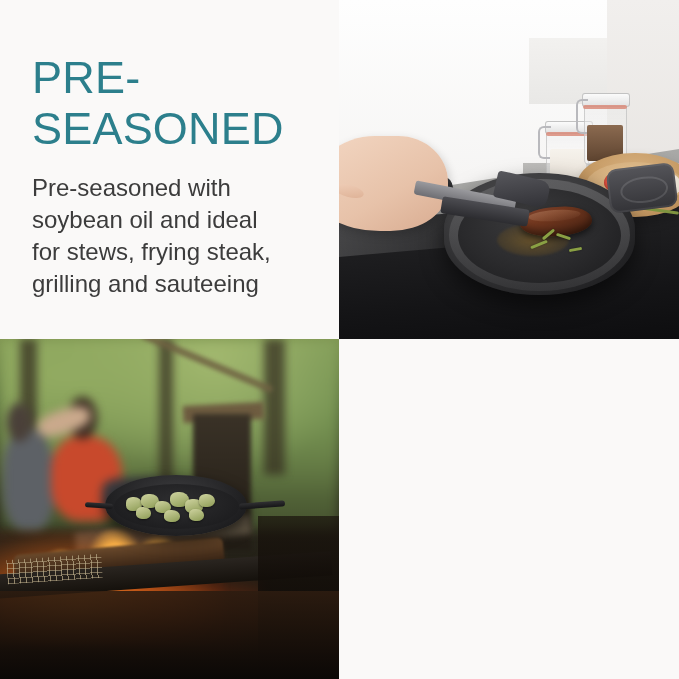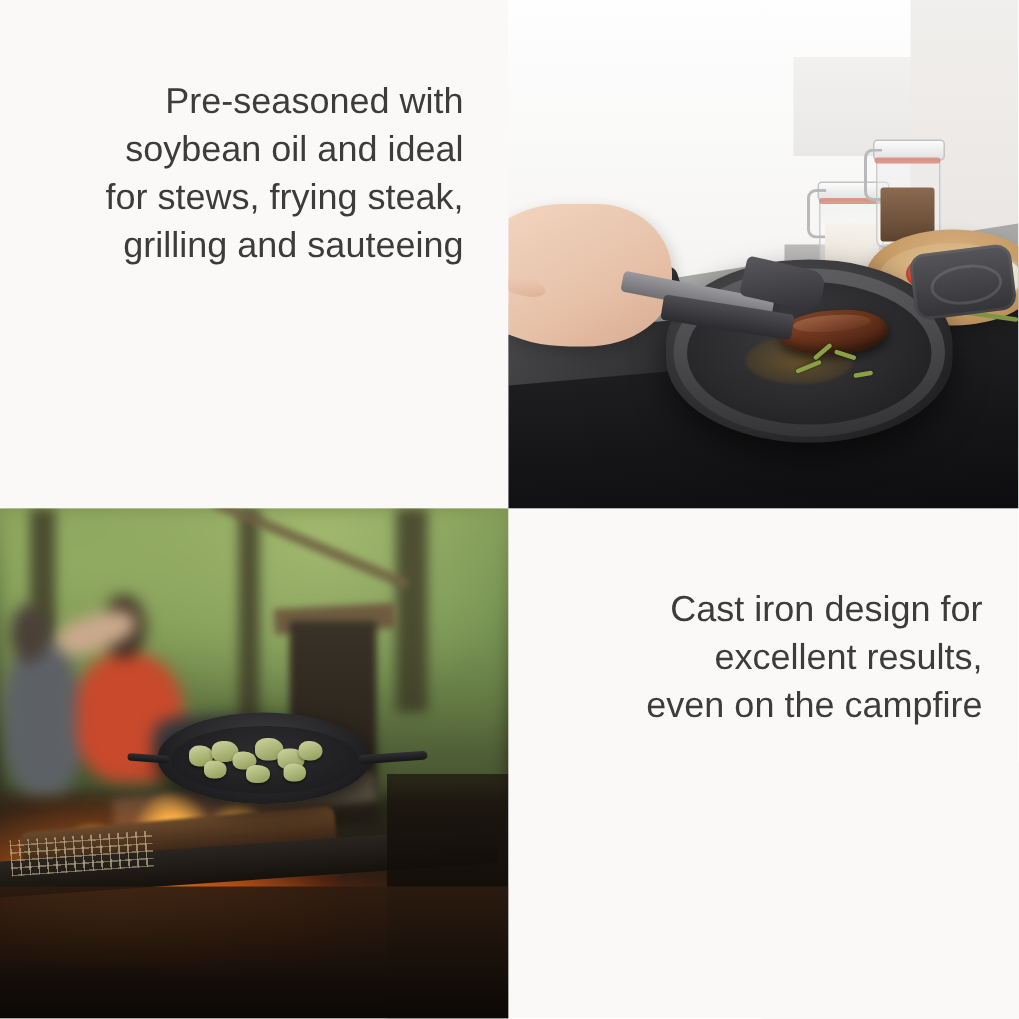--- a/index.html
+++ b/index.html
@@ -39,21 +39,20 @@
   }
   .panel-br .headline{font-size:44px;line-height:50px;}
 
   .body-copy{
     color:#3c3c3c;
     font-size:24px;
     line-height:32px;
     font-weight:400;
     margin:0;
     white-space:pre-line;
-    text-align:right;
   }
 
   
   .photo{position:relative;overflow:hidden;background:#cfcfcf;}
 
   
   .kitchen{
     background:
       linear-gradient(180deg,#fdfdfd 0%,#f7f6f5 40%,#f3f2f1 100%);
   }
@@ -362,20 +361,22 @@
     position:absolute;left:0;bottom:0;width:100%;height:26%;
     background:linear-gradient(180deg,rgba(45,28,16,.9),#0b0806);
   }
 </style>
 </head>
 <body>
 
 <div class="board">
 
   <section class="text-panel panel-tl">
+    <h2 class="headline">PRE-
+SEASONED</h2>
     <p class="body-copy">Pre-seasoned with
 soybean oil and ideal
 for stews, frying steak,
 grilling and sauteeing</p>
   </section>
 
   <section class="photo kitchen">
     <div class="k-wall"></div>
     <div class="k-wall-panel"></div>
     <div class="k-wall-right"></div>
@@ -471,18 +472,15 @@
         <div class="cf-veg" style="left:18%;top:52%;width:12%;height:26%;"></div>
         <div class="cf-veg" style="left:40%;top:58%;width:13%;height:26%;"></div>
         <div class="cf-veg" style="left:60%;top:56%;width:12%;height:26%;"></div>
       </div>
       <div class="cf-pan-handle"></div>
       <div class="cf-pan-handle-l"></div>
     </div>
   </section>
 
   <section class="text-panel panel-br">
-    <p class="body-copy">Cast iron design for
-excellent results,
-even on the campfire</p>
   </section>
 
 </div>
 
 </body></html>

